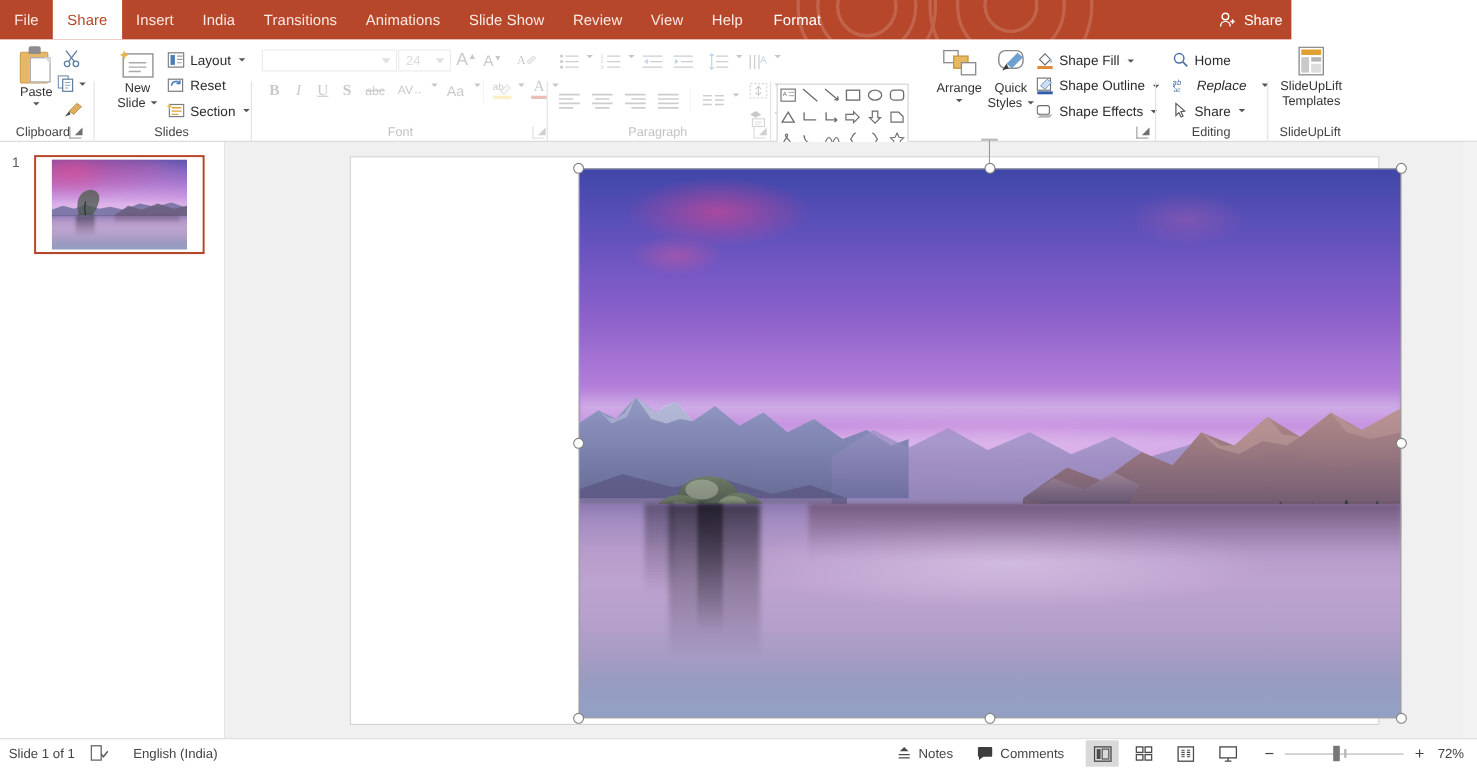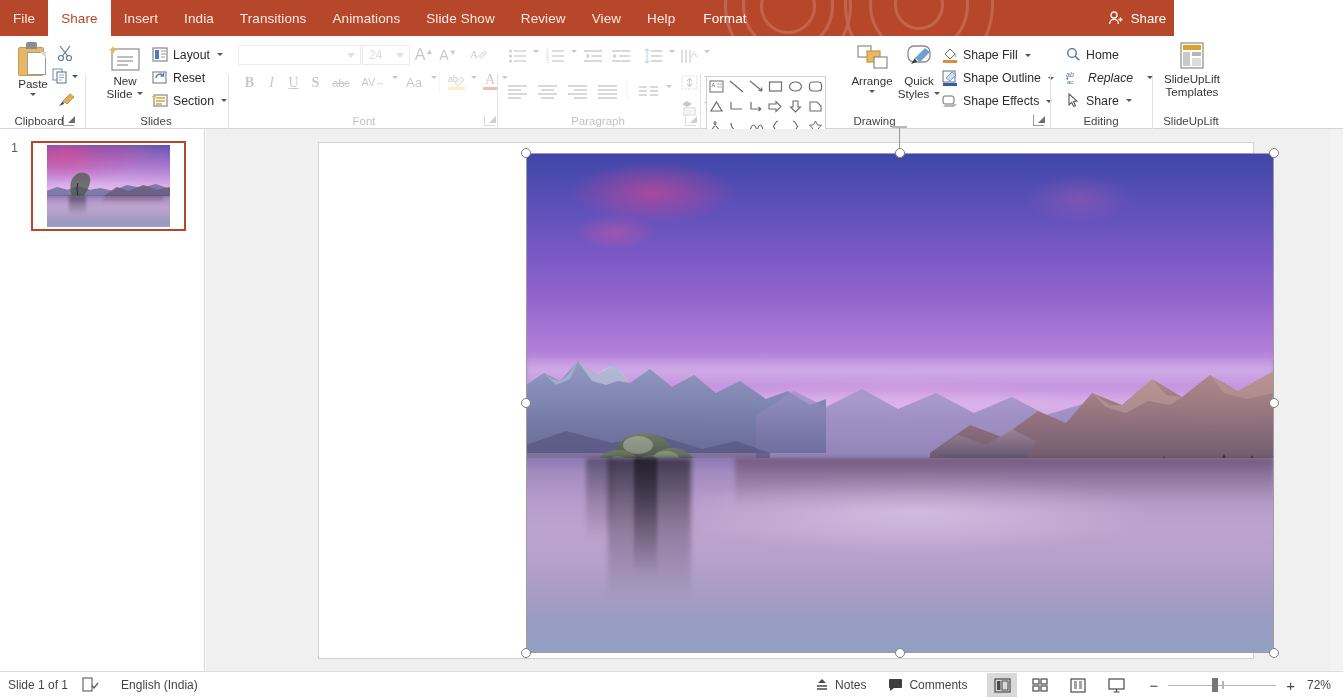--- a/index.html
+++ b/index.html
@@ -702,21 +702,20 @@
       </div>
       <div class="smbtn" style="left:240px;top:57px;">
         <svg width="16" height="16" viewBox="0 0 16 16">
           <rect x="1" y="3" width="11" height="8" rx="2" fill="#fff" stroke="#6d6d6d" stroke-width="1"></rect>
           <path d="M4 11h11l-3 3H1z" fill="#b8b8b8"></path>
         </svg>
         <span>Shape Effects</span>
         <span class="caret-i"></span>
       </div>
 
-      <div class="rgroup-label">Drawing</div>
       <div class="dlauncher" style="right:3px;"></div>
     </div>
 
     <div class="rgroup-sep" style="left:1050px;top:38px;height:72px;"></div>
 
     <div class="rgroup" style="left:1052px;width:98px;">
       <div class="smbtn" style="left:14px;top:11px;">
         <svg width="15" height="15" viewBox="0 0 15 15">
           <circle cx="6" cy="6" r="4.3" fill="none" stroke="#4a6fa5" stroke-width="1.3"></circle>
           <path d="M9.3 9.3l4 4" stroke="#4a6fa5" stroke-width="1.5"></path>

